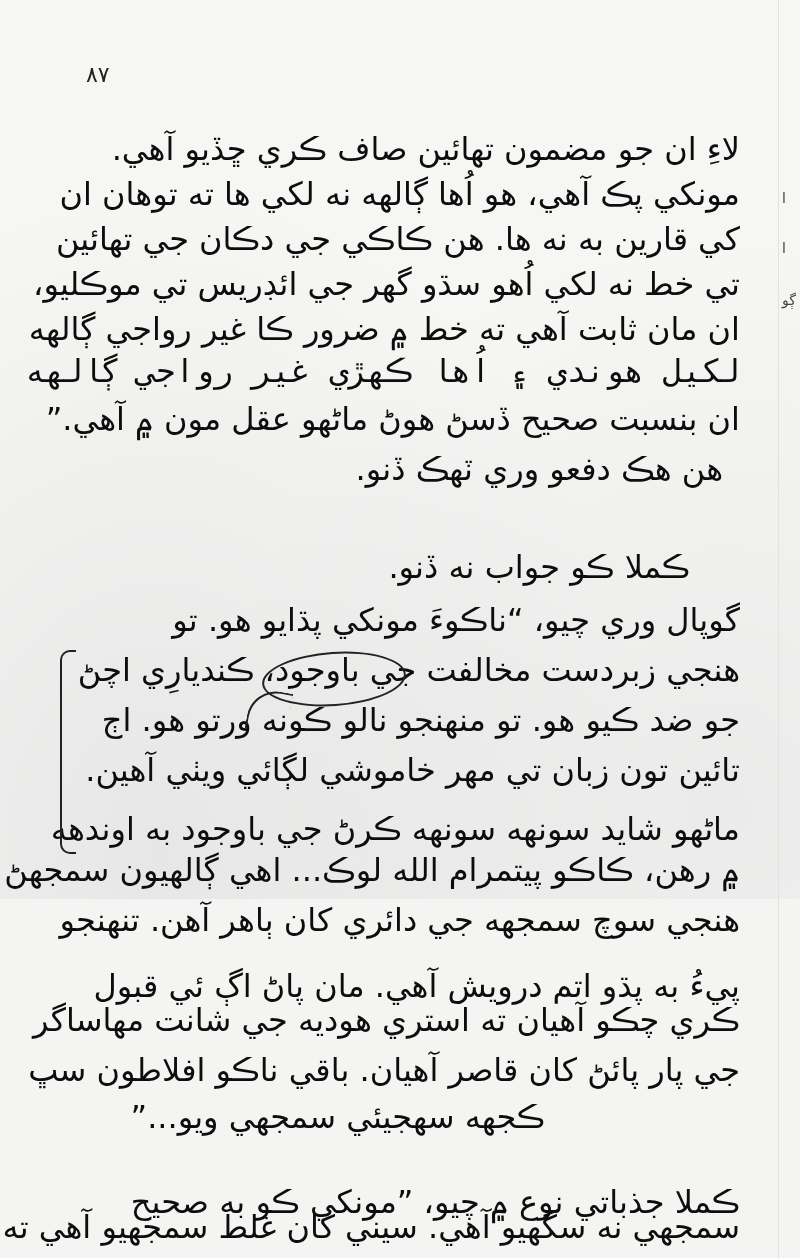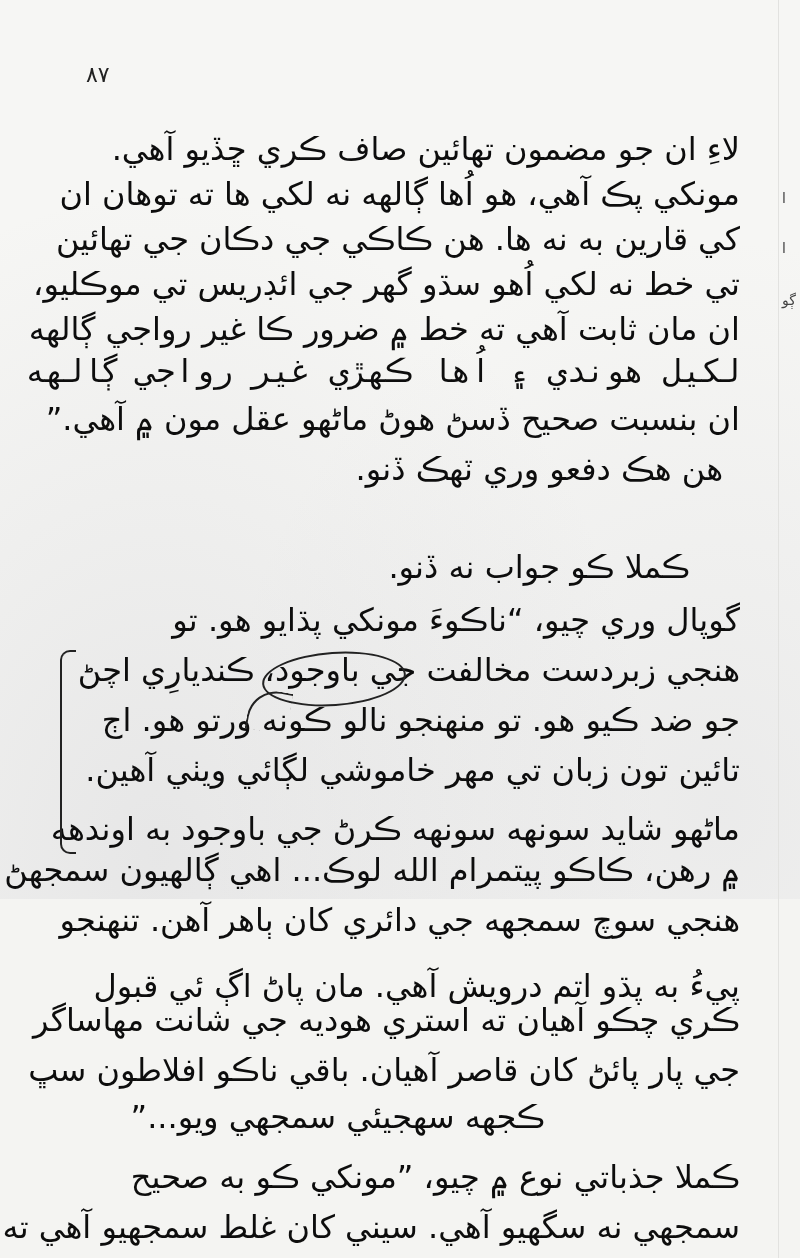--- a/index.html
+++ b/index.html
@@ -103,21 +103,21 @@
       <div class="line" style="top: 653px; right: 60px;">هنجي زبردست مخالفت جي باوجود، ڪنديارِي اچڻ</div>
       <div class="line" style="top: 703px; right: 60px;">جو ضد ڪيو هو. تو منهنجو نالو ڪونه ورتو هو. اڄ</div>
       <div class="line" style="top: 753px; right: 60px;">تائين تون زبان تي مهر خاموشي لڳائي ويٺي آهين.</div>
       <div class="line" style="top: 803px; right: 60px; margin-top: 9px;">ماڻهو شايد سونهه سونهه ڪرڻ جي باوجود به اوندهه</div>
       <div class="line" style="top: 853px; right: 60px;">۾ رهن، ڪاڪو پيتمرام الله لوڪ... اهي ڳالهيون سمجهڻ</div>
       <div class="line" style="top: 903px; right: 60px; text-align: center;">هنجي سوچ سمجهه جي دائري کان ٻاهر آهن. تنهنجو</div>
       <div class="line" style="top: 953px; right: 60px; margin-top: 16px;">پيءُ به پڌو اتم درويش آهي. مان پاڻ اڳ ئي قبول</div>
       <div class="line" style="top: 1003px; right: 60px;">ڪري چڪو آهيان ته استري هوديه جي شانت مهاساگر</div>
       <div class="line" style="top: 1053px; right: 60px; margin-left: 7px;">جي پار پائڻ کان قاصر آهيان. باقي ناڪو افلاطون سڀ</div>
       <div class="line" style="top: 1100px; right: 255px;">ڪجهه سهجيئي سمجهي ويو...”</div>
-      <div class="line" style="top: 1160px; right: 60px; margin-left: 31px;">ڪملا جذباتي نوع ۾ چيو، ”مونکي ڪو به صحيح</div>
+      <div class="line" style="top: 1185px; right: 60px; margin-left: 31px;">ڪملا جذباتي نوع ۾ چيو، ”مونکي ڪو به صحيح</div>
       <div class="line" style="top: 1210px; right: 60px;">سمجهي نه سگهيو آهي. سيني کان غلط سمجهيو آهي ته</div>
     </div>
   <div id="marks">
       <div class="edge-mark" style="top: 190px;">ا</div>
       <div class="edge-mark" style="top: 240px;">ا</div>
       <div class="edge-mark" style="top: 292px;">ڳو</div>
     </div>
 
   <div class="bracket"></div>
   <div class="circle-annot"></div>

